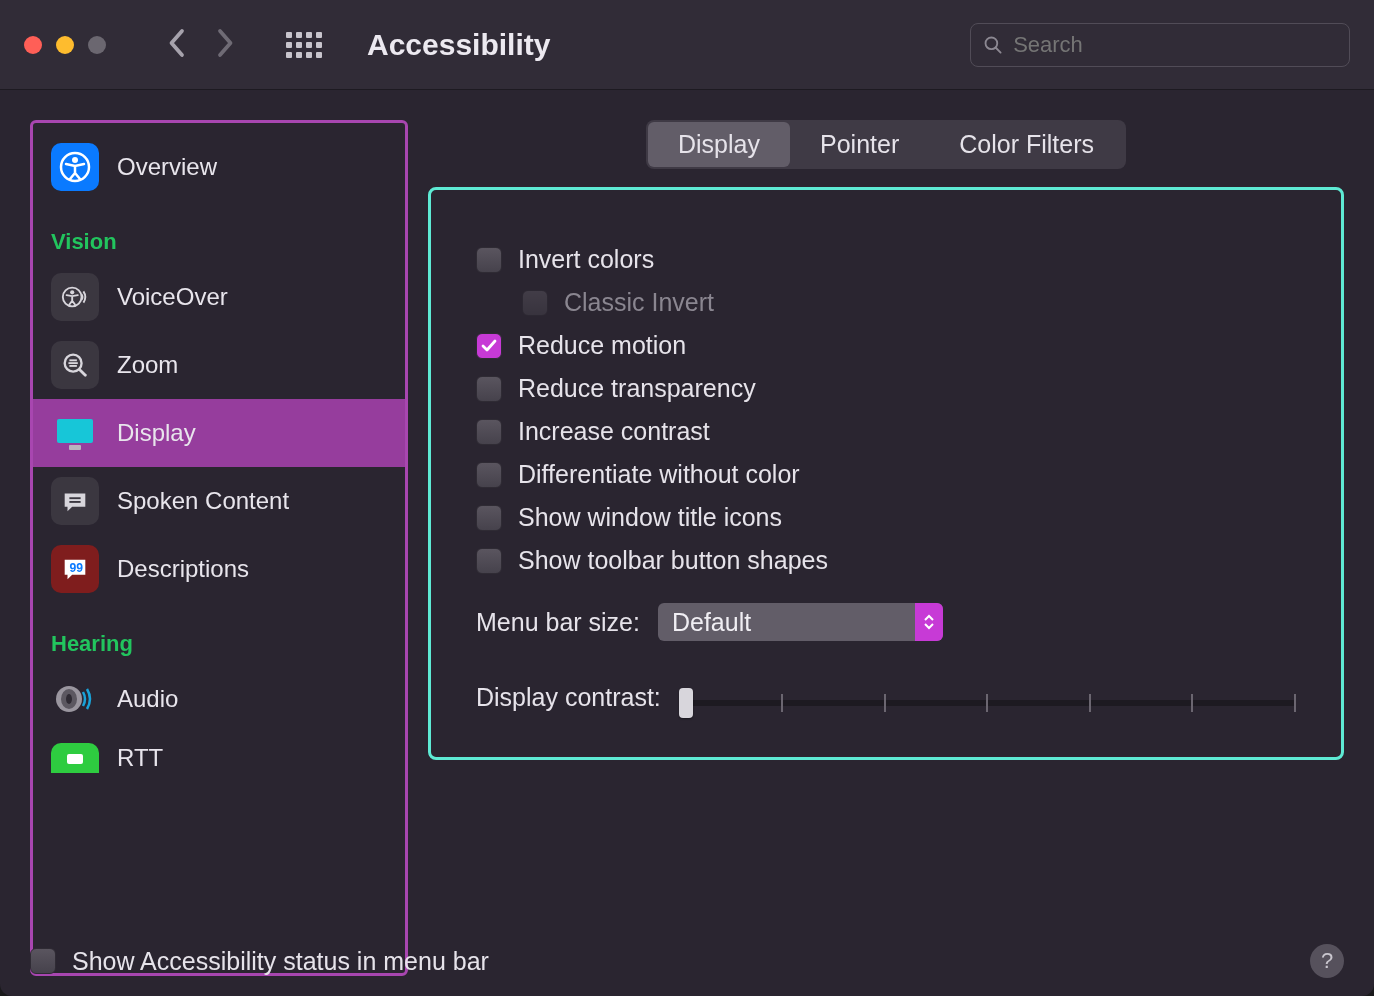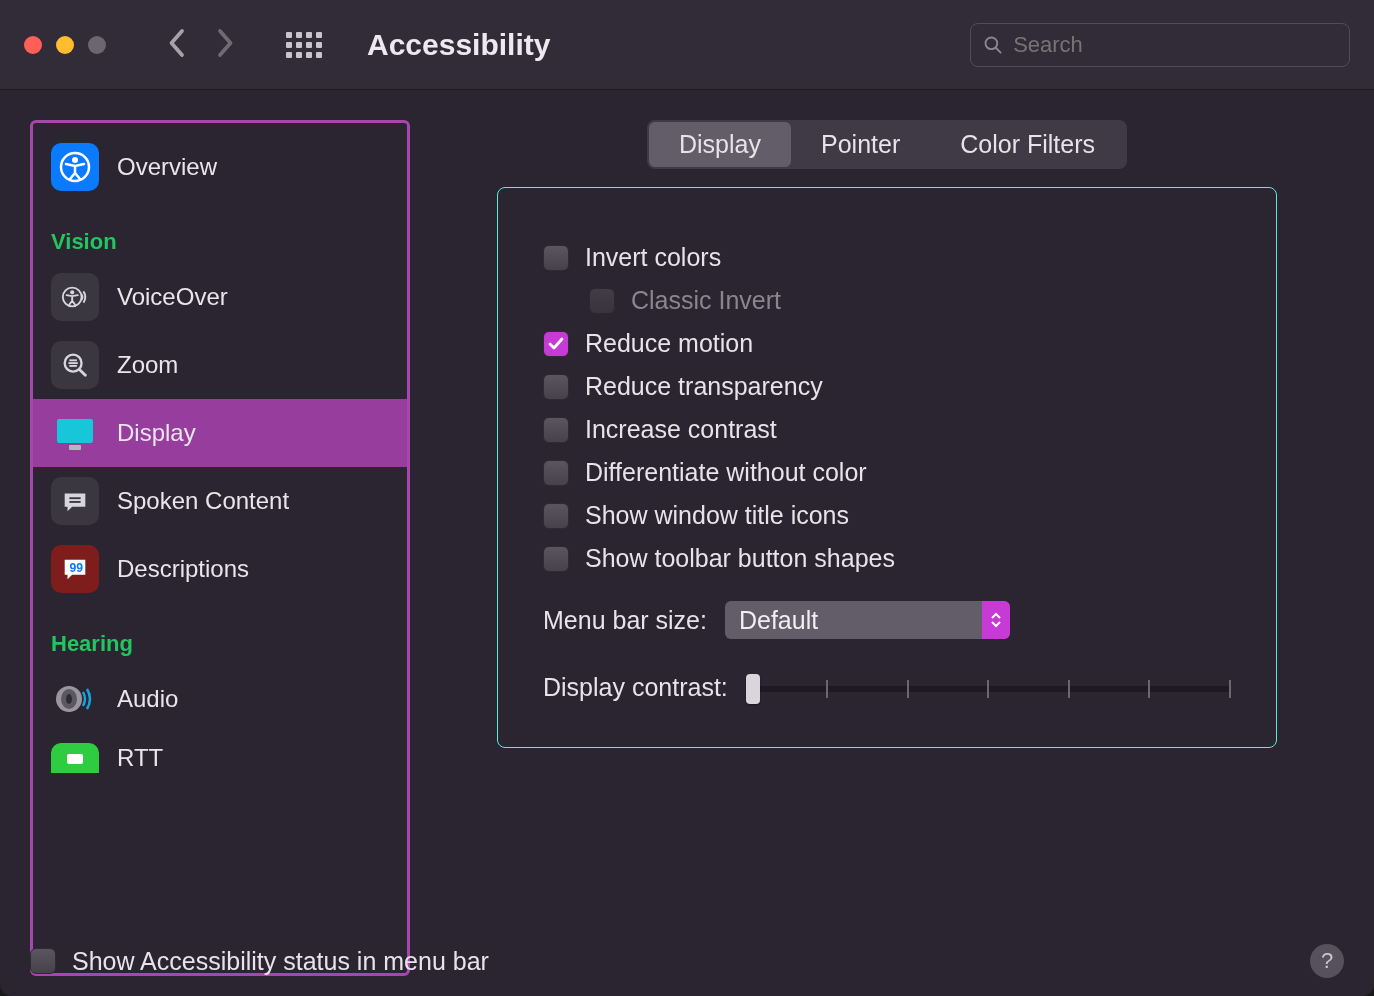--- a/index.html
+++ b/index.html
@@ -21,29 +21,29 @@
   .content { flex:1; display:flex; padding: 30px 30px 20px 30px; gap: 20px; position:relative;}
   .sidebar { width: 380px; border: 3px solid #a846b0; border-radius: 6px; padding: 10px 0; overflow:hidden; position:relative;}
   .side-item { display:flex; align-items:center; gap:18px; padding: 10px 18px; color:#e8e5ec; font-size:24px; cursor:pointer;text-align:right;}
   .side-item.selected { background: #963d9d; }
   .side-icon { width:48px; height:48px; border-radius:10px; display:flex; align-items:center; justify-content:center; flex-shrink:0;}
   .side-section { color:#22c55e; font-size:22px; font-weight:600; padding: 28px 31px 8px 18px;}
   .main { flex:1; display:flex; flex-direction:column; align-items:center;}
   .seg-control { display:flex; background:#3f3a45; border-radius:8px; padding:2px; margin-bottom: -4px; z-index:2; position:relative;}
   .seg-item { padding: 8px 30px; color:#e6e3ea; font-size:25px; border-radius:6px; cursor:pointer;}
   .seg-item.active { background:#625d68; }
-  .panel { width: 780px; border:1px solid #5eead4; border-radius:8px; padding: 55px 45px 45px 45px; margin-top: 22px; }
+  .panel { width: 916px; border:3px solid #5eead4; border-radius:8px; padding: 55px 45px 45px 45px; margin-top: 22px; }
   .opt-row { display:flex; align-items:center; gap:16px; margin-bottom: 14px; color:#e6e3ea; font-size:25px;}
   .opt-row.indent { margin-left: 46px; color:#8a8690;}
   .checkbox { width:26px; height:26px; border-radius:6px; background: linear-gradient(#5a555f,#46424c); border:1px solid #2f2b34; flex-shrink:0;}
   .checkbox.checked { background: #c73ad6; display:flex; align-items:center; justify-content:center;}
   .menu-row { display:flex; align-items:center; gap:18px; margin-top:28px; color:#e6e3ea; font-size:25px;}
   .dropdown { background:#625d68; border-radius:6px; height:38px; width:285px; display:flex; align-items:center; padding: 0 0 0 14px; position:relative; color:#f0eef3;}
   .dropdown .arrows { position:absolute; right:0; top:0; width:28px; height:100%; background:#c73ad6; border-radius: 0 6px 6px 0; display:flex; flex-direction:column; align-items:center; justify-content:center;}
-  .slider-row { display:flex; align-items:center; gap:18px; margin-top:32px; color:#e6e3ea; font-size:25px;}
+  .slider-row { display:flex; align-items:flex-end; gap:18px; margin-top:40px; color:#e6e3ea; font-size:25px;}
   .slider-wrap { flex:1;}
   .slider-track { position:relative; height:6px; background:#1d1a21; border-radius:3px; margin:10px 0 6px 0;}
   .slider-ticks { position:absolute; top:-6px; left:0; right:0; display:flex; justify-content:space-between;}
   .slider-ticks span { width:2px; height:18px; background:#6b6670;}
   .slider-thumb { position:absolute; left:0; top:-12px; width:14px; height:30px; background:#d8d6dc; border-radius:4px; box-shadow:0 1px 2px rgba(0,0,0,.4);}
   .slider-labels { display:flex; justify-content:space-between; color:#ddd9e2; font-size:23px; margin-top:14px;}
   .footer { position:absolute; bottom:18px; left:30px; right:30px; display:flex; align-items:center; gap:16px; color:#e6e3ea; font-size:25px;}
   .help-btn { margin-left:auto; width:34px; height:34px; border-radius:50%; background:#56515c; color:#c9c6ce; display:flex; align-items:center; justify-content:center; font-size:22px;}
 </style>
 </head>

